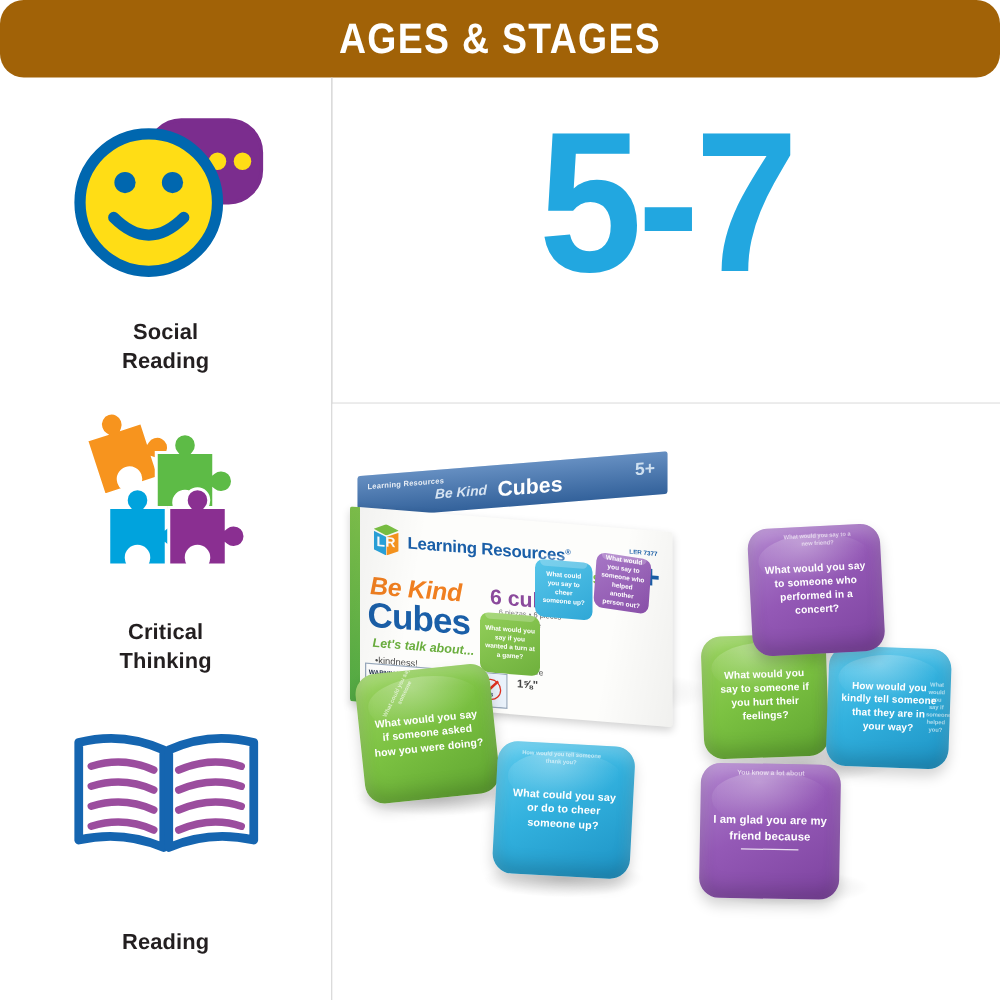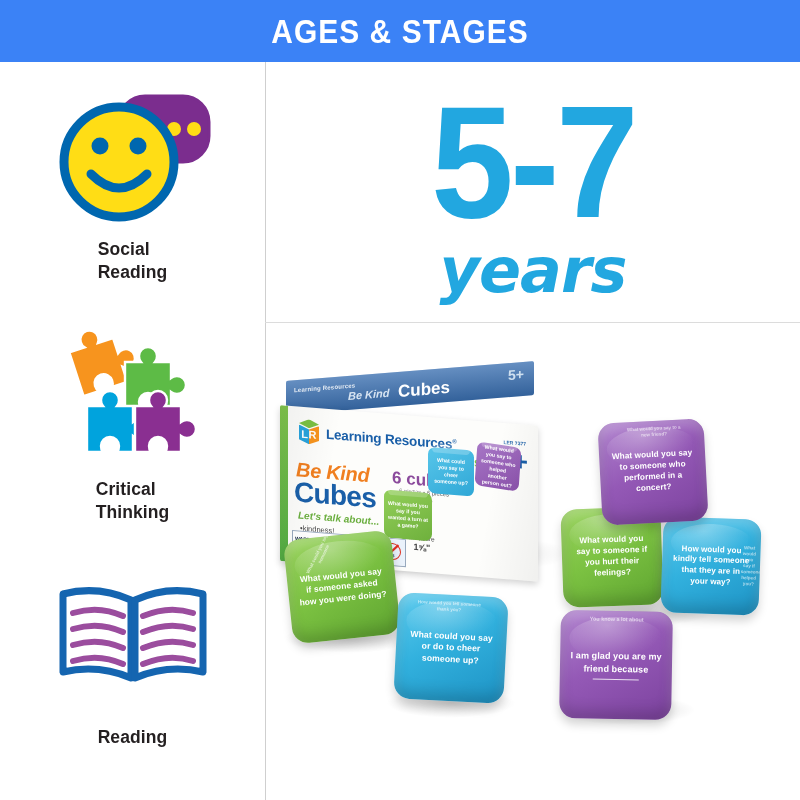--- a/index.html
+++ b/index.html
@@ -1,38 +1,38 @@
 <!DOCTYPE html>
 <html><head>
 <meta charset="utf-8">
 <style>
   html,body{margin:0;padding:0;}
   body{width:800px;height:800px;background:#fff;font-family:"Liberation Sans",sans-serif;overflow:hidden;}
   .page{position:relative;width:800px;height:800px;}
 
   
-  .header{position:absolute;left:0;top:0;width:800px;height:62px;background:#3b82f6;}
+  .header{position:absolute;left:0;top:0;width:800px;height:62px;background:#a16207;border-radius:19px;}
   .header-title{position:absolute;left:0;top:0;width:800px;height:62px;
     display:flex;align-items:center;justify-content:center;color:#fff;
     font-size:34px;font-weight:bold;letter-spacing:1.2px;
     transform:scaleX(.88);transform-origin:center;}
 
   
   .v-divider{position:absolute;left:265px;top:62px;width:1px;height:738px;background:#cfcfcf;}
   .h-divider{position:absolute;left:265px;top:322px;width:535px;height:1px;background:#dcdcdc;}
 
   
   .rail{position:absolute;left:0;top:62px;width:265px;height:738px;}
   .rail-cell{position:absolute;left:0;width:265px;display:flex;flex-direction:column;
     align-items:center;justify-content:flex-start;}
   .cell-1{top:18px;height:240px;}
   .cell-2{top:258px;height:248px;}
   .cell-3{top:506px;height:232px;}
   .rail-icon{height:150px;display:flex;align-items:center;justify-content:center;}
-  .rail-label{margin-top:8px;color:#231f20;font-size:17.5px;
+  .rail-label{margin-top:24px;text-align:center;color:#231f20;font-size:17.5px;
     font-weight:bold;line-height:1.32;letter-spacing:.1px;}
 
   
   .age-block{position:absolute;left:266px;top:62px;width:534px;height:260px;}
   .age-num{position:absolute;left:0;top:20px;width:534px;text-align:center;
     color:#22a7e0;font-size:160px;font-weight:bold;line-height:1;
     letter-spacing:-4px;transform:scaleX(.93);transform-origin:center top;}
   .age-unit{position:absolute;left:0;top:178px;width:534px;text-align:center;
     color:#22a7e0;font-size:62px;line-height:1;font-family:"DejaVu Sans",sans-serif;
     font-style:italic;font-weight:bold;letter-spacing:-1px;}
@@ -210,21 +210,20 @@
             <path d="M14 6 a9 9 0 0 1 18 0 a9 9 0 0 1 -2 6 h16 v16 a9 9 0 0 1 6 -2 a9 9 0 0 1 0 18 a9 9 0 0 1 -6 -2 v16 H30 a9 9 0 0 0 2 -6 a9 9 0 0 0 -18 0 a9 9 0 0 0 2 6 H0 V12 h16 a9 9 0 0 1 -2 -6 z" fill="#8A2F91" stroke="#fff" stroke-width="2.4"></path>
           </g>
         </svg>
       </div>
       <div class="rail-label"><span>Critical</span><br><span>Thinking</span></div>
     </div>
   </div>
 
   <div class="age-block">
     <div class="age-num">5-7</div>
-    <div class="age-unit">years</div>
   </div>
 
   <div class="photo">
 
     <div class="shadow-blob" style="left:10px;top:210px;width:300px;height:42px;"></div>
 
     <div class="box-wrap">
 
       <div class="box-top">
         <div class="box-top-sheen"></div>

